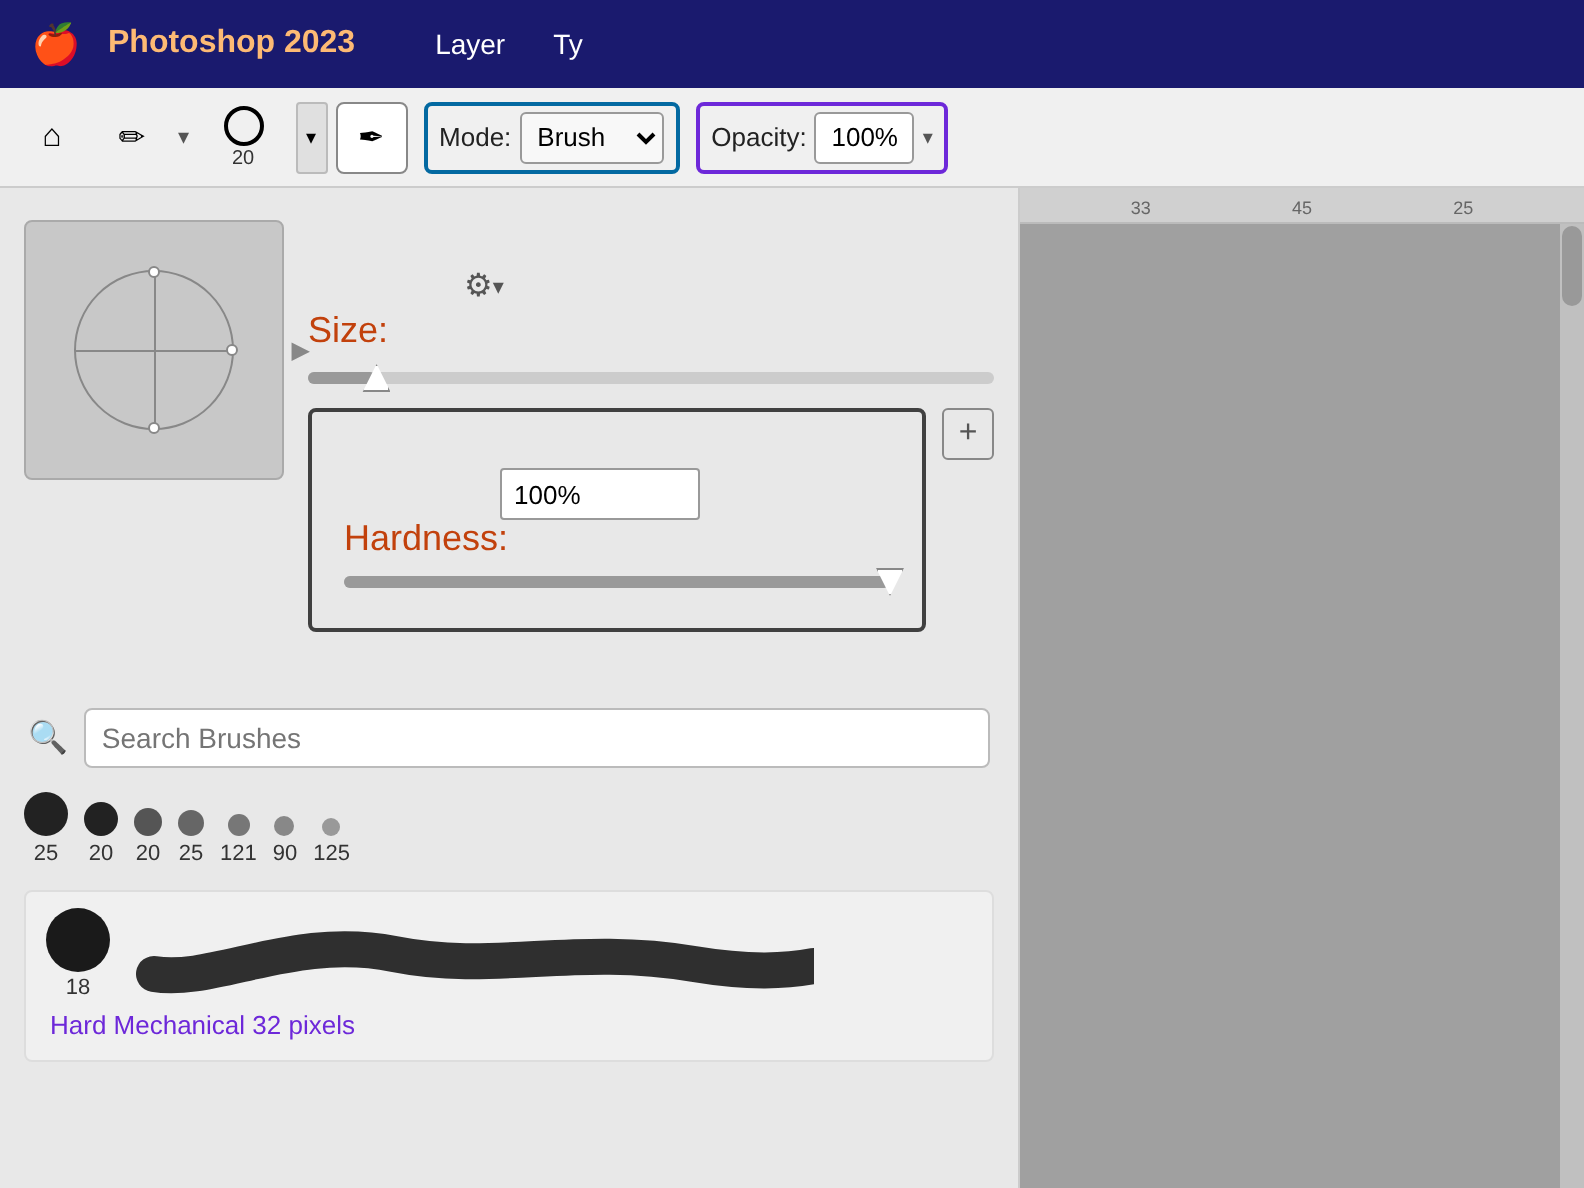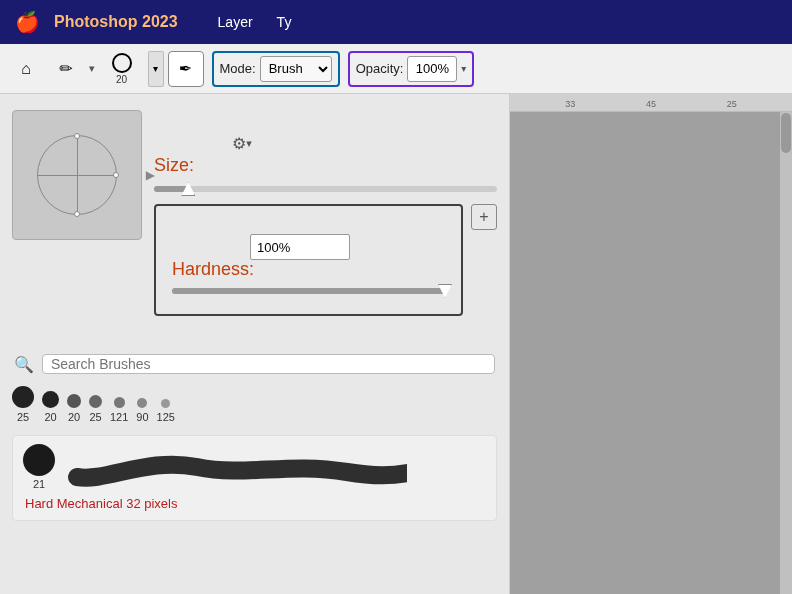--- a/index.html
+++ b/index.html
@@ -350,21 +350,21 @@
       gap: 8px;
       margin-bottom: 12px;
       padding: 0 2px;
     }
     .search-icon-wrap {
       color: #555;
       font-size: 16px;
     }
     .search-input {
       flex: 1;
-      height: 20px;
+      height: 30px;
       border: 1px solid #bbb;
       border-radius: 4px;
       background: white;
       padding: 0 8px;
       font-size: 14px;
     }
 
     
     .brush-presets-row {
       display: flex;
@@ -409,21 +409,21 @@
     }
     .brush-stroke-preview {
       flex: 1;
       height: 40px;
       display: flex;
       align-items: center;
       overflow: hidden;
     }
     .large-brush-label {
       font-size: 13px;
-      color: #b91c1c;
+      color: #6d28d9;
       padding: 0 2px;
     }
 
     
     .right-panel {
       flex: 1;
       background: #b0b0b0;
       position: relative;
       overflow: hidden;
     }
@@ -598,21 +598,21 @@
       <div class="preset-item">
         <div class="preset-dot" style="width:9px;height:9px;background:#999;border-radius:50%;"></div>
         <span class="preset-label">125</span>
       </div>
     </div>
 
     <div class="large-brush-row">
       <div class="large-brush-inner">
         <div style="display:flex;flex-direction:column;align-items:center;gap:2px;">
           <div class="large-dot"></div>
-          <span style="font-size:11px;color:#333;">21</span>
+          <span style="font-size:11px;color:#333;">18</span>
         </div>
         <div class="brush-stroke-preview">
 
           <svg width="340" height="40" viewBox="0 0 340 40">
             <path d="M 10 30 C 40 35, 80 10, 130 20 C 180 30, 220 15, 280 25 C 310 30, 330 28, 340 26" stroke="#1a1a1a" stroke-width="18" fill="none" stroke-linecap="round" stroke-linejoin="round" opacity="0.9"></path>
           </svg>
         </div>
       </div>
       <span class="large-brush-label">Hard Mechanical 32 pixels</span>
     </div>

